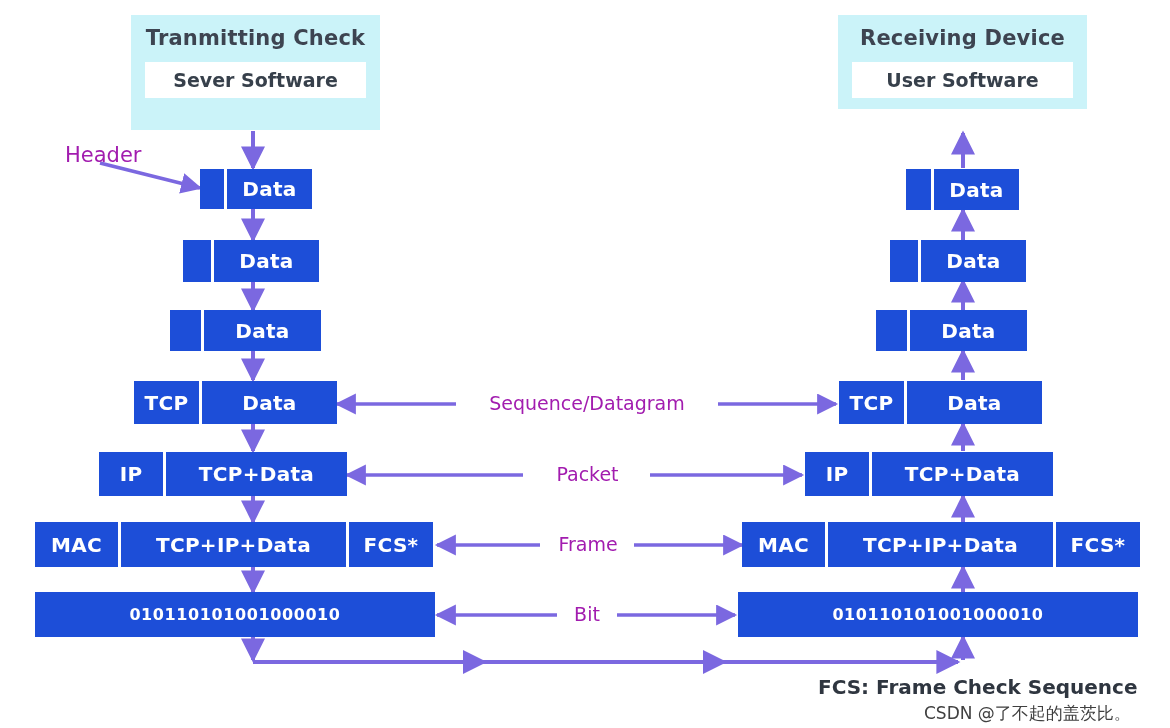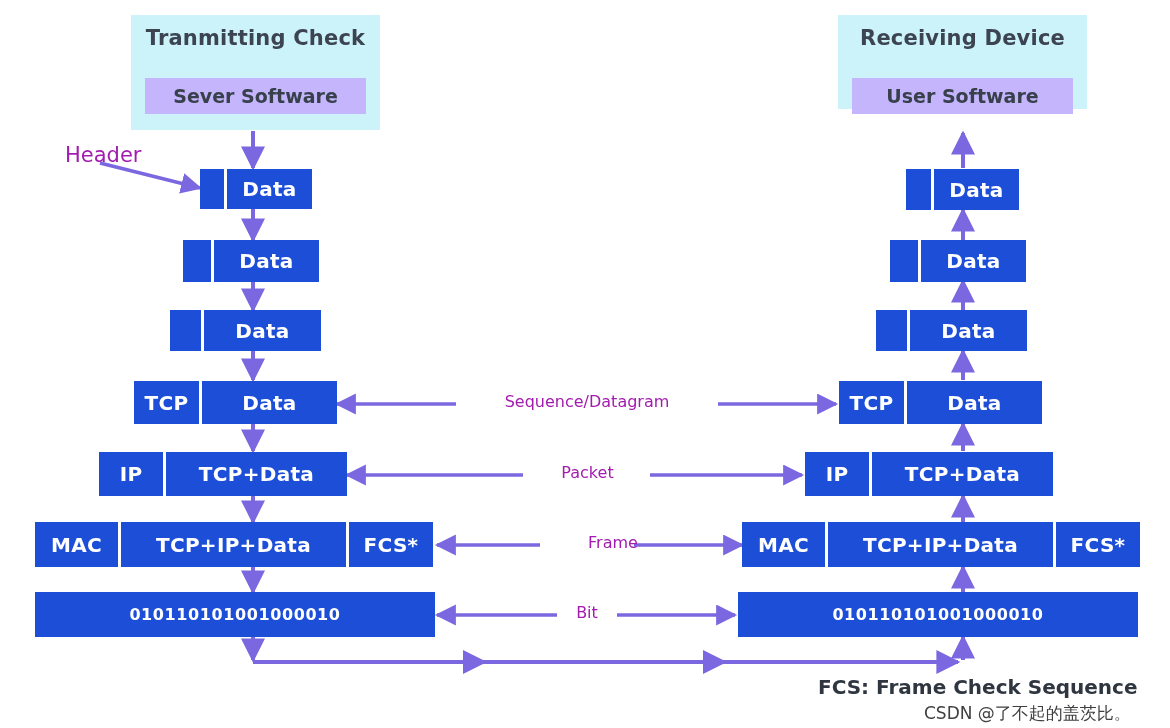--- a/index.html
+++ b/index.html
@@ -27,22 +27,22 @@
   }
   .device-title {
     text-align: center;
     font-size: 21px;
     color: #3d4451;
     font-weight: bold;
     letter-spacing: .2px;
     line-height: 30px;
   }
   .device-sw {
-    margin: 25px 14px 0 14px;
-    background: #c4b5fd;
+    margin: 9px 14px 0 14px;
+    background: #ffffff;
     color: #37404b;
     font-size: 19px;
     font-weight: bold;
     text-align: center;
     line-height: 36px;
     height: 36px;
   }
 
   
   .blk {
@@ -74,21 +74,21 @@
 
   
   .lbl {
     position: absolute;
     color: #a21caf;
     font-size: 20px;
     white-space: nowrap;
   }
   .lbl.center-label {
     text-align: center;
-    font-size: 16px;
+    font-size: 19px;
   }
   .lbl.header-label { font-size: 21px; }
   .lbl.footnote {
     font-size: 20px;
     font-weight: bold;
     color: #2f3640;
   }
   .watermark {
     position: absolute;
     color: #404040;
@@ -203,21 +203,21 @@
   <div class="blk" style="left:872px; top:452px; width:181px; height:44px;">TCP+Data</div>
 
   <div class="blk" style="left:742px; top:522px; width:83px; height:45px;">MAC</div>
   <div class="blk" style="left:828px; top:522px; width:225px; height:45px;">TCP+IP+Data</div>
   <div class="blk" style="left:1056px; top:522px; width:84px; height:45px;">FCS*</div>
 
   <div class="blk bits" style="left:738px; top:592px; width:400px; height:45px;">010110101001000010</div>
 
   <div class="lbl center-label" style="left:462px; top:392px; width:250px;">Sequence/Datagram</div>
   <div class="lbl center-label" style="left:535px; top:463px; width:105px;">Packet</div>
-  <div class="lbl center-label" style="left:573px; top:533px; width:80px;">Frame</div>
+  <div class="lbl center-label" style="left:548px; top:533px; width:80px;">Frame</div>
   <div class="lbl center-label" style="left:561px; top:603px; width:52px;">Bit</div>
 
   <div class="lbl header-label" style="left:65px; top:143px;">Header</div>
 
   <div class="lbl footnote" style="left:818px; top:675px;text-align:center;">FCS: Frame Check Sequence</div>
 
   <div class="watermark" style="left:924px; top:702px;">CSDN @了不起的盖茨比。</div>
 
 </div>
 

